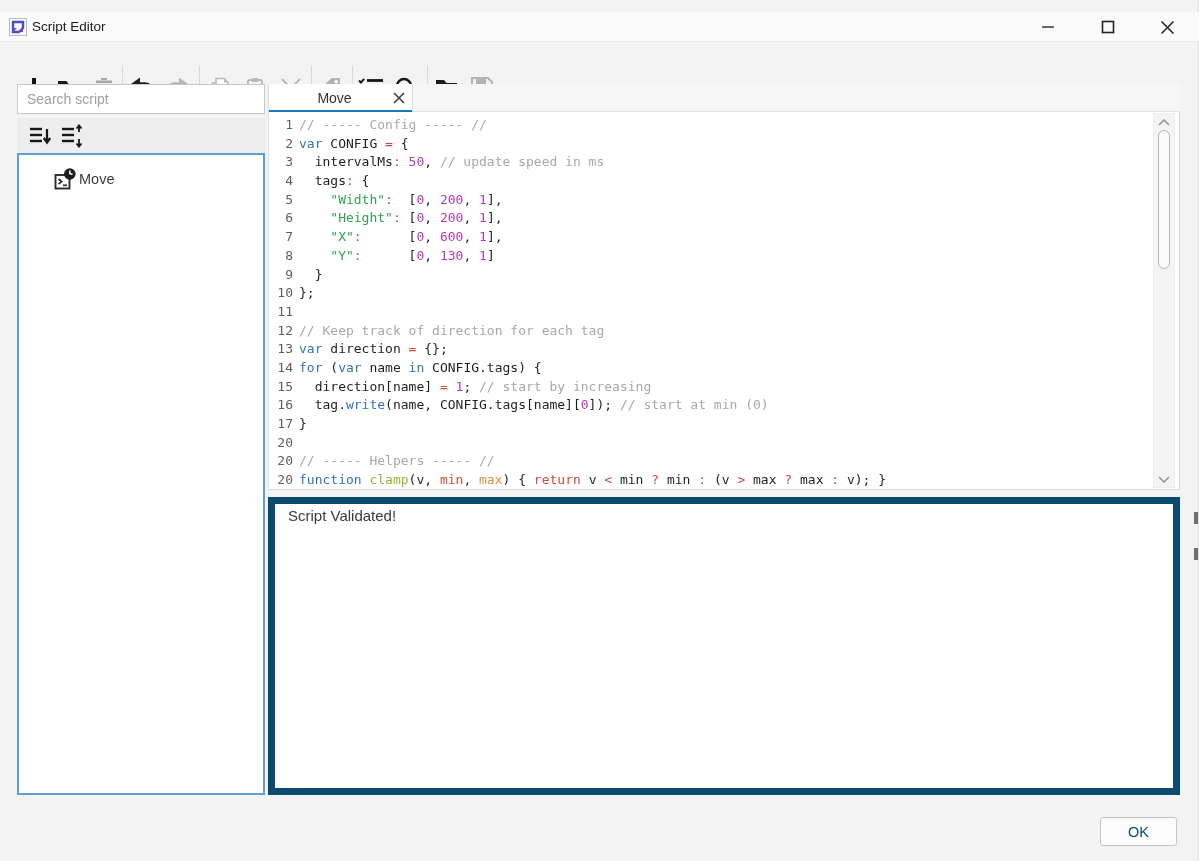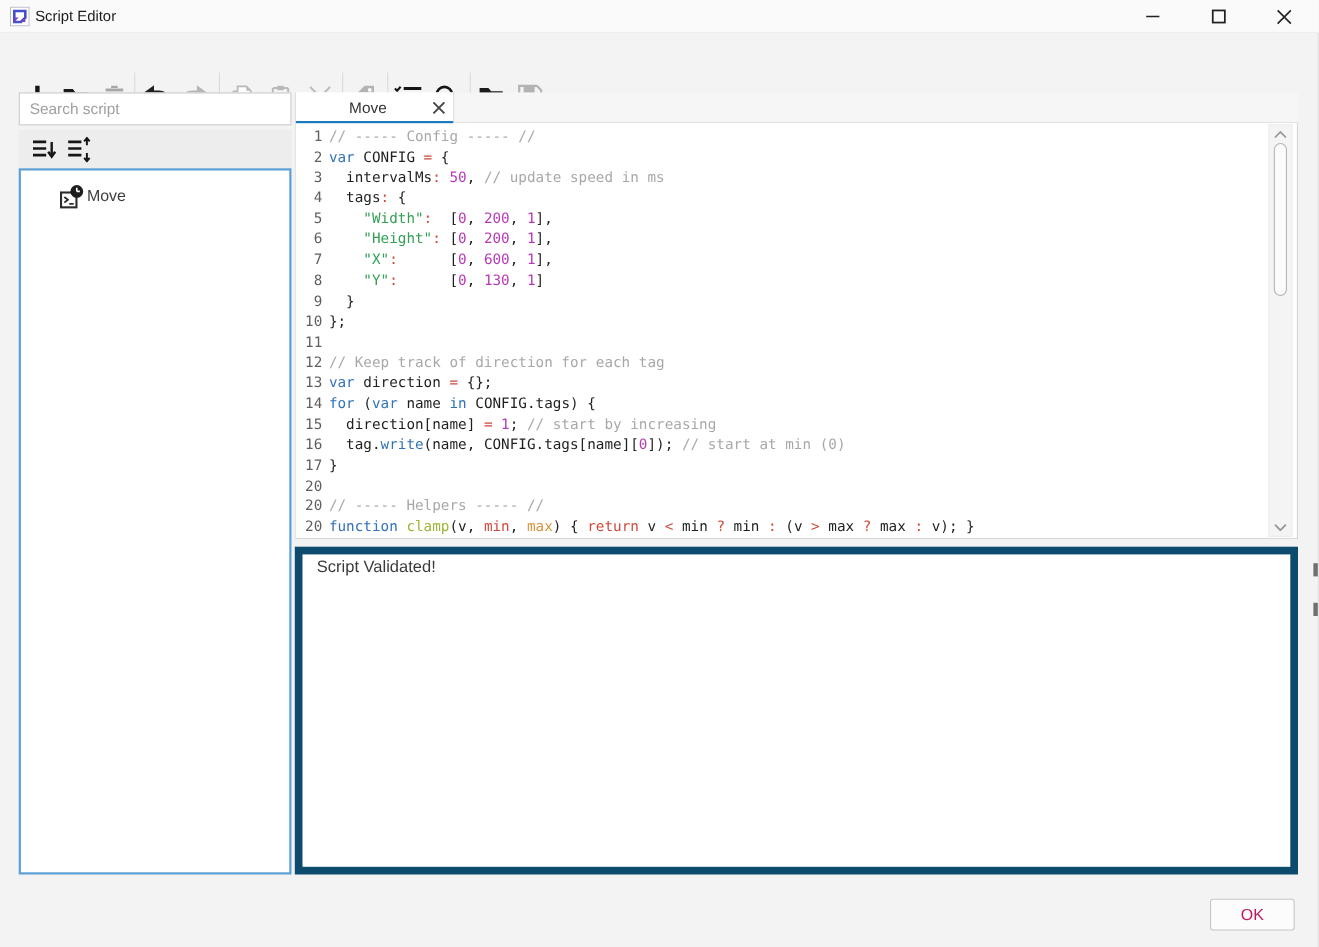--- a/index.html
+++ b/index.html
@@ -1,21 +1,21 @@
 <!DOCTYPE html>
 <html style="--accent: #1779be; --focus: #5b9fd4; --syn-c: #a8a8a8; --syn-k: #3273b8; --syn-s: #33a054; --syn-n: #b73ab7; --syn-o: #cf4a3c; --syn-a: #dc9339; --syn-f: #9cb537;"><head>
 <meta charset="utf-8">
 <style>
   * { margin:0; padding:0; box-sizing:border-box; }
   html,body { width:1199px; height:861px; }
   body { font-family:"Liberation Sans", sans-serif; background:#f3f3f3; position:relative; overflow:hidden; }
   .window { position:absolute; inset:0; background:#f3f3f3; border-right:1px solid #e0e0e0; }
 
   
-  .titlebar { position:absolute; left:0; top:0; width:1199px; height:30px; background:#fafafa; border-bottom:1px solid #ededed; }
+  .titlebar { position:absolute; left:0; top:12px; width:1199px; height:30px; background:#fafafa; border-bottom:1px solid #ededed; }
   .app-icon { position:absolute; left:9px; top:6px; width:18px; height:18px; }
   .title { position:absolute; left:32px; top:0; height:30px; line-height:30px; font-size:13.5px; color:#1a1a1a; }
   .winbtn { position:absolute; top:0; width:42px; height:30px; display:flex; align-items:center; justify-content:center; cursor:default; }
   .winbtn.min { left:1027px; } .winbtn.max { left:1087px; } .winbtn.close { left:1146px; }
 
   
   .toolbar { position:absolute; left:0; top:30px; width:1199px; height:52px; }
   .tbtn { position:absolute; top:41px; width:34px; height:34px; display:flex; align-items:center; justify-content:center; }
   .tsep { position:absolute; top:36px; width:1px; height:44px; background:#dadada; }
 
@@ -54,21 +54,21 @@
   .vscroll { position:absolute; right:4px; top:1px; bottom:1px; width:22px; background:#f4f4f4; border:1px solid #ededed; }
   .varrow { position:absolute; left:0; width:20px; height:16px; display:flex; align-items:center; justify-content:center; }
   .varrow.up { top:0; } .varrow.down { bottom:0; }
   .vthumb { position:absolute; left:4px; top:16px; width:12px; height:139px; background:#fbfbfb; border:1px solid #b5b5b5; border-radius:6px; }
 
   
   .output { position:absolute; left:268px; top:497px; width:912px; height:298px; background:#fff; border:7px solid #0c4a6e; }
   .output-msg { position:absolute; left:13px; top:3px; font-size:15px; font-weight:500; color:#3a3a3a; }
 
   
-  .ok-btn { position:absolute; left:1100px; top:817px; width:77px; height:29px; background:#fcfcfc; border:1px solid #c6c6c6; border-radius:3px; font-family:"Liberation Sans",sans-serif; font-size:14.5px; color:#be185d; display:flex; align-items:center; justify-content:center; cursor:default; }
+  .ok-btn { position:absolute; left:1100px; top:817px; width:77px; height:29px; background:#fcfcfc; border:1px solid #c6c6c6; border-radius:3px; font-family:"Liberation Sans",sans-serif; font-size:14.5px; color:#0c4a6e; display:flex; align-items:center; justify-content:center; cursor:default; }
 
   
   .edge-mark { position:absolute; width:4px; background:#6f6f6f; right:0; }
 </style>
 </head>
 <body>
 
 <div class="window">
 
   <div class="titlebar">

